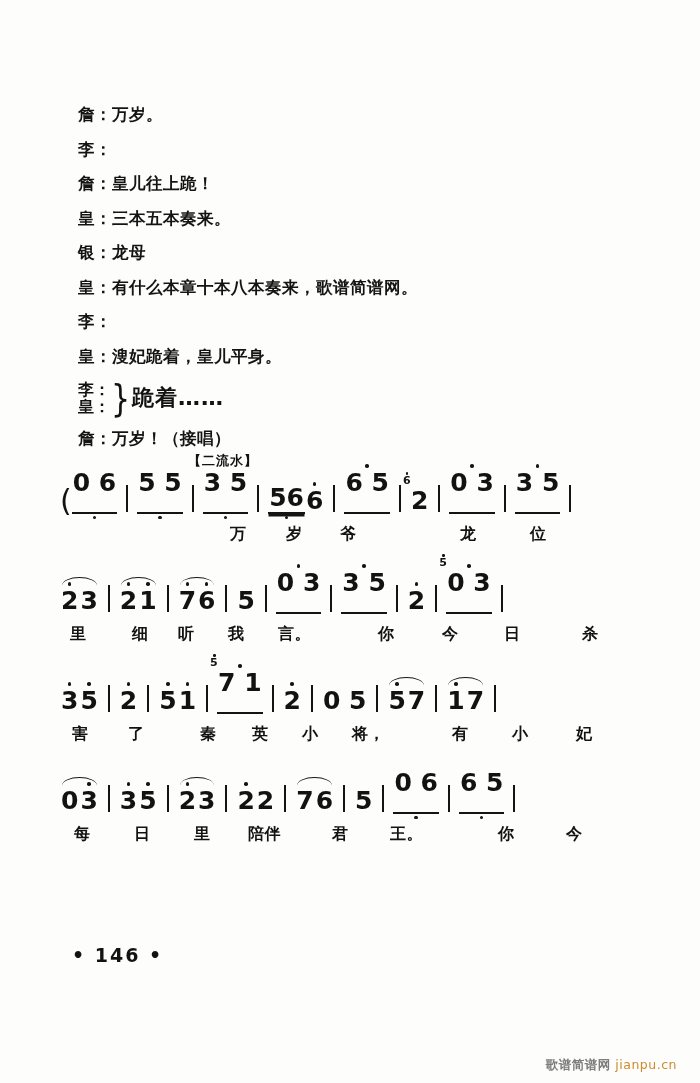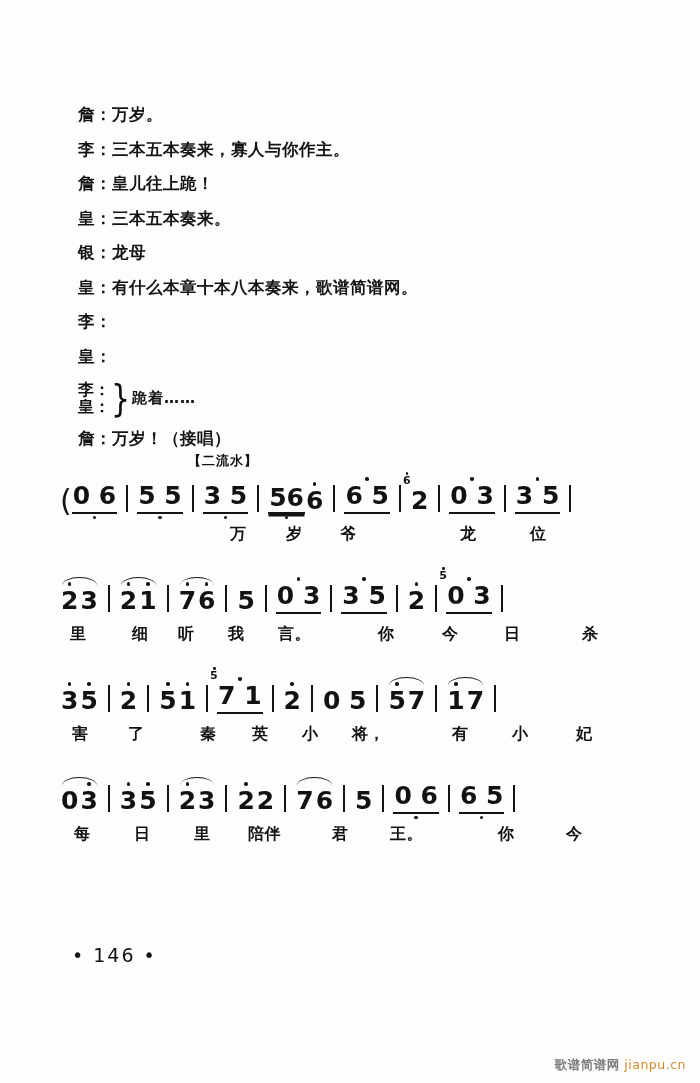--- a/index.html
+++ b/index.html
@@ -66,21 +66,21 @@
     font-weight: bold;
   }
   .brace-glyph {
     font-size: 30px;
     line-height: 28px;
     margin: 0 2px 0 1px;
     font-weight: normal;
     transform: scaleY(1.25);
   }
   .brace-text {
-    font-size: 15px;
+    font-size: 22px;
     font-weight: bold;
     letter-spacing: 1px;
   }
 
   
   .music {
     position: absolute;
     left: 60px;
     top: 468px;
     width: 600px;
@@ -132,21 +132,21 @@
     content: "";
     position: absolute;
     left: 50%;
     bottom: -7px;
     width: 3.5px; height: 3.5px;
     margin-left: -1.75px;
     border-radius: 50%;
     background: #141414;
   }
   
-  .beam1 { border-bottom: 2px solid #141414; padding-bottom: 3px; }
+  .beam1 { border-bottom: 2px solid #141414; padding-bottom: 16px; }
   .beam2 { box-shadow: 0 3px 0 -0.5px #141414; border-bottom: 2px solid #141414; padding-bottom: 1px;}
   .bar {
     display: inline-block;
     width: 2px;
     height: 27px;
     background: #141414;
     margin: 0 9px 2px 9px;
   }
   .paren {
     font-size: 30px;
@@ -192,26 +192,26 @@
     letter-spacing: 0.5px;
     white-space: nowrap;
   }
 
   
   .pagenum {
     position: absolute;
     left: 72px;
     top: 944px;
     font-size: 19px;
-    font-weight: normal;
+    font-weight: bold;
     letter-spacing: 2px;
   }
   .watermark {
     position: absolute;
-    right: 14px;
+    right: 23px;
     bottom: 9px;
     font-size: 12.5px;
     color: #8a8a8a;
     letter-spacing: 0.5px;
   }
   .watermark .wm-cn { color: #7d7d7d; font-weight: bold; }
   .watermark .wm-en { color: #d08a2e; }
 </style>
 </head>
 <body>
@@ -220,21 +220,20 @@
 
   <div class="dialogue">
 
     <div class="dline">
       <span class="spk">詹：</span>
       <span class="txt">万岁。</span>
     </div>
 
     <div class="dline">
       <span class="spk">李：</span>
-      <span class="txt">三本五本奏来，寡人与你作主。</span>
     </div>
 
     <div class="dline">
       <span class="spk">詹：</span>
       <span class="txt">皇儿往上跪！</span>
     </div>
 
     <div class="dline">
       <span class="spk">皇：</span>
       <span class="txt">三本五本奏来。</span>
@@ -249,20 +248,21 @@
       <span class="spk">皇：</span>
       <span class="txt">有什么本章十本八本奏来，歌谱简谱网。</span>
     </div>
 
     <div class="dline">
       <span class="spk">李：</span>
     </div>
 
     <div class="dline">
       <span class="spk">皇：</span>
+      <span class="txt">溲妃跪着，皇儿平身。</span>
     </div>
 
     <div class="brace-line">
       <span class="brace-speakers">
         <span>李：</span>
         <span>皇：</span>
       </span>
       <span class="brace-glyph">}</span>
       <span class="brace-text">跪着……</span>
     </div>

